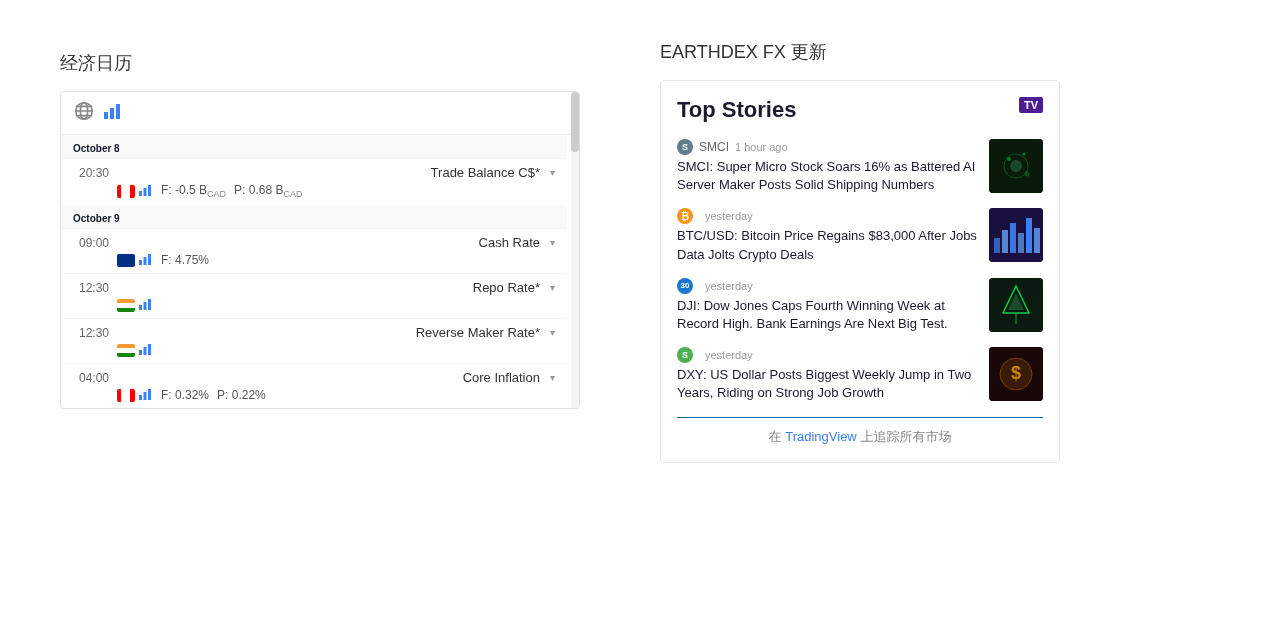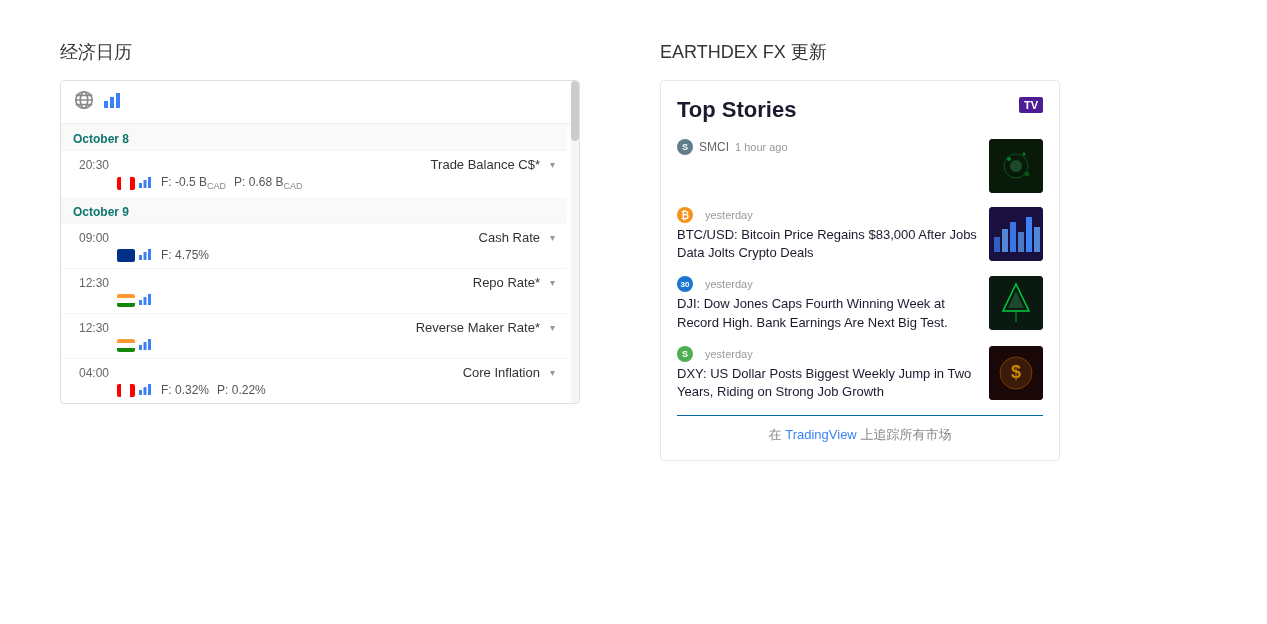--- a/index.html
+++ b/index.html
@@ -18,20 +18,21 @@
       display: flex;
       width: 100%;
       gap: 80px;
       align-items: flex-start;
     }
 
     
     .left-section {
       flex: 1;
       max-width: 520px;
+      margin-top: 11px;
     }
 
     .section-title {
       font-size: 18px;
       font-weight: 400;
       color: #333;
       margin-bottom: 16px;
     }
 
     .calendar-widget {
@@ -75,23 +76,23 @@
       border-radius: 4px;
     }
 
     .calendar-body {
       overflow: hidden;
       padding-right: 12px;
     }
 
     .date-header {
       padding: 8px 12px 4px 12px;
-      font-size: 12px;
+      font-size: 10px;
       font-weight: 600;
-      color: #0f766e;
+      color: #0f172a;
       background: #f9f9f9;
     }
 
     .event-row {
       padding: 6px 12px;
       border-top: 1px solid #f5f5f5;
       text-align: right;
     }
 
     .event-main {
@@ -471,20 +472,21 @@
         <span class="tv-logo">TV</span>
       </div>
 
       <div class="news-item">
         <div class="news-content">
           <div class="news-source-row">
             <span class="source-badge badge-smci">S</span>
             <span class="news-source-name">SMCI</span>
             <span class="news-time">1 hour ago</span>
           </div>
+          <div class="news-headline">SMCI: Super Micro Stock Soars 16% as Battered AI Server Maker Posts Solid Shipping Numbers</div>
         </div>
         <div class="news-thumbnail">
           <div class="thumb-smci">
             <svg width="54" height="54" viewBox="0 0 54 54">
               <rect width="54" height="54" fill="#0a1a0a"></rect>
               <circle cx="27" cy="27" r="12" fill="none" stroke="#00ff44" stroke-width="0.5" opacity="0.5"></circle>
               <circle cx="27" cy="27" r="6" fill="#1a4a2a"></circle>
               <circle cx="20" cy="20" r="2" fill="#00aa33" opacity="0.7"></circle>
               <circle cx="35" cy="15" r="1.5" fill="#00cc44" opacity="0.6"></circle>
               <circle cx="38" cy="35" r="2.5" fill="#008822" opacity="0.5"></circle>

